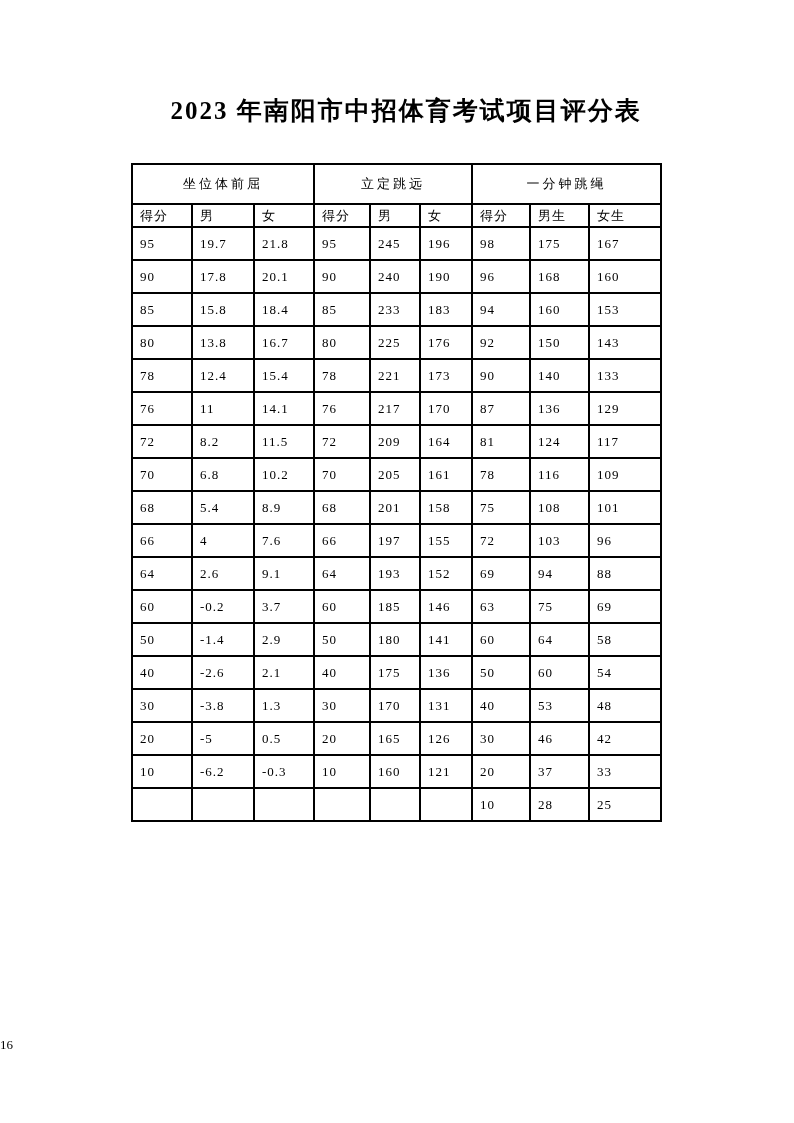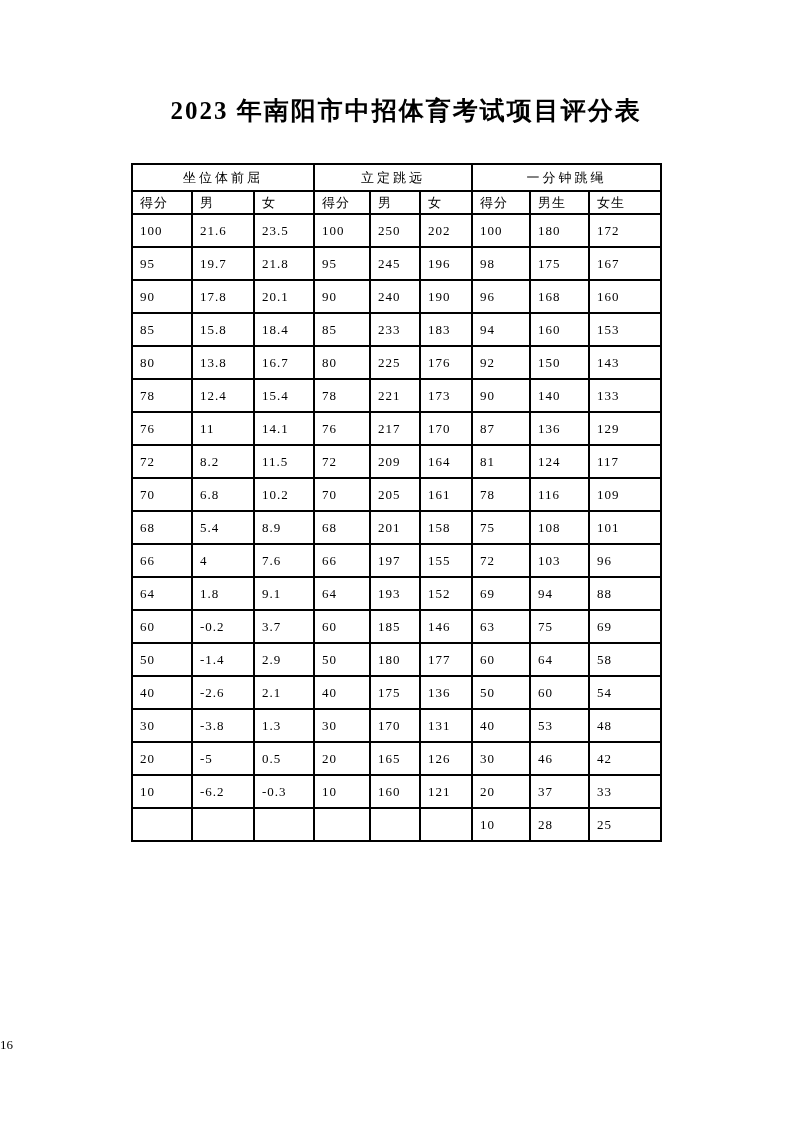--- a/index.html
+++ b/index.html
@@ -46,21 +46,21 @@
     vertical-align: middle;
     padding: 0 2px 0 7px;
     height: 33px;
     box-sizing: border-box;
     white-space: nowrap;
     overflow: hidden;
     letter-spacing: 1px;
   }
   table.score-table tr.section-row th {
     text-align: center;
-    height: 27px;
+    height: 40px;
     padding: 0;
     letter-spacing: 3px;
   }
   table.score-table tr.colhead-row th {
     height: 23px;
   }
   .page-number {
     position: absolute;
     top: 1037px;
     left: 0;
@@ -101,31 +101,20 @@
           <th>得分</th>
           <th>男</th>
           <th>女</th>
           <th>得分</th>
           <th>男生</th>
           <th>女生</th>
         </tr>
     </thead>
     <tbody>
         <tr>
-          <td>100</td>
-          <td>21.6</td>
-          <td>23.5</td>
-          <td>100</td>
-          <td>250</td>
-          <td>202</td>
-          <td>100</td>
-          <td>180</td>
-          <td>172</td>
-        </tr>
-        <tr>
           <td>95</td>
           <td>19.7</td>
           <td>21.8</td>
           <td>95</td>
           <td>245</td>
           <td>196</td>
           <td>98</td>
           <td>175</td>
           <td>167</td>
         </tr>
@@ -223,21 +212,21 @@
           <td>7.6</td>
           <td>66</td>
           <td>197</td>
           <td>155</td>
           <td>72</td>
           <td>103</td>
           <td>96</td>
         </tr>
         <tr>
           <td>64</td>
-          <td>1.8</td>
+          <td>2.6</td>
           <td>9.1</td>
           <td>64</td>
           <td>193</td>
           <td>152</td>
           <td>69</td>
           <td>94</td>
           <td>88</td>
         </tr>
         <tr>
           <td>60</td>
@@ -249,21 +238,21 @@
           <td>63</td>
           <td>75</td>
           <td>69</td>
         </tr>
         <tr>
           <td>50</td>
           <td>-1.4</td>
           <td>2.9</td>
           <td>50</td>
           <td>180</td>
-          <td>177</td>
+          <td>141</td>
           <td>60</td>
           <td>64</td>
           <td>58</td>
         </tr>
         <tr>
           <td>40</td>
           <td>-2.6</td>
           <td>2.1</td>
           <td>40</td>
           <td>175</td>

